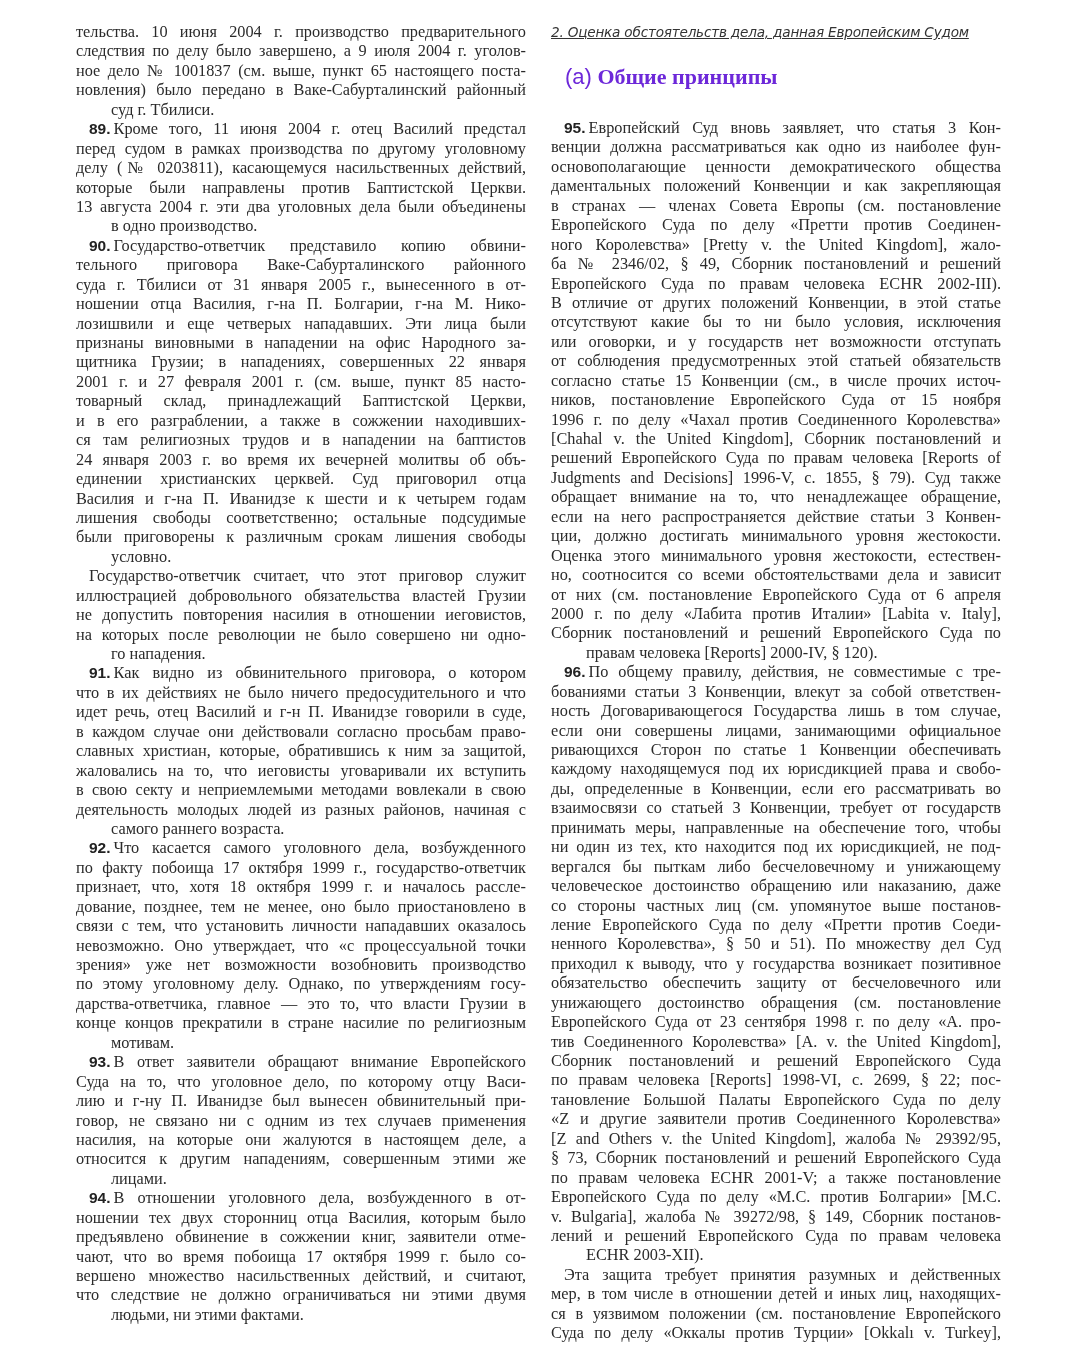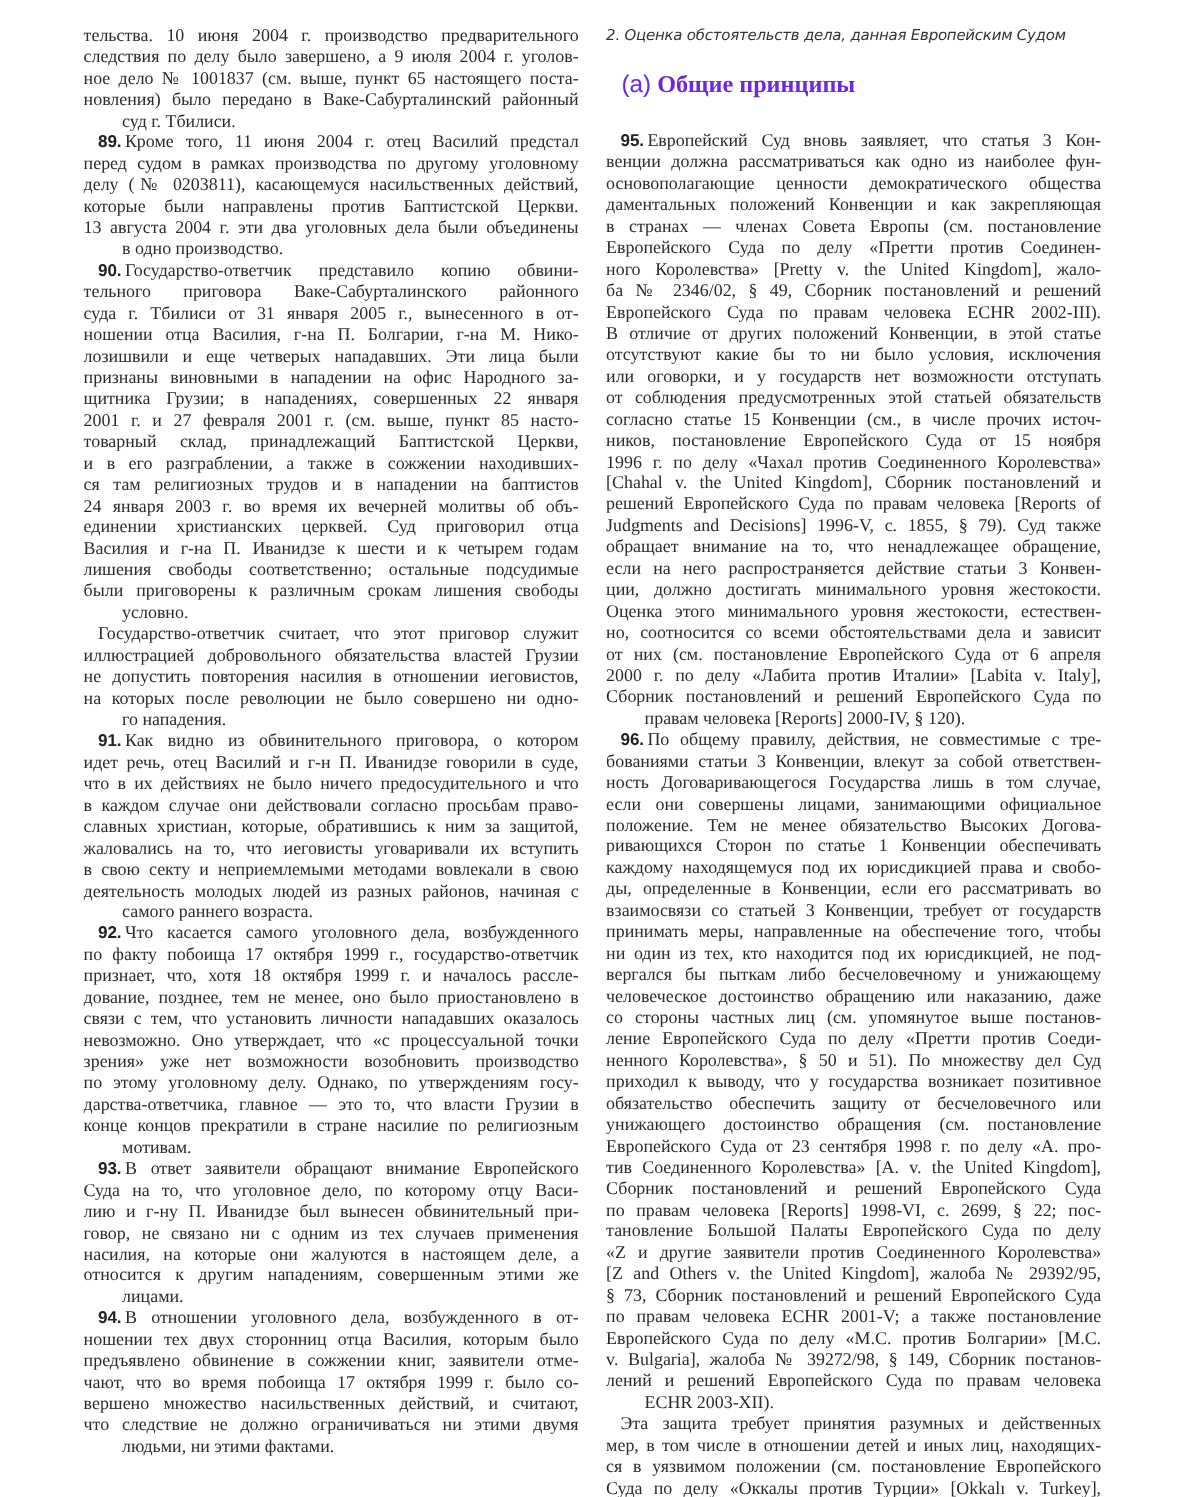--- a/index.html
+++ b/index.html
@@ -4,21 +4,21 @@
 <style>
   html, body { margin: 0; padding: 0; background: #ffffff; }
   body { width: 1079px; height: 1361px; overflow: hidden; position: relative; color: #2a2a2a; }
   .col { position: absolute; top: 22px; width: 450px; font-family: "Liberation Serif", serif; font-size: 16.3px; }
   .col-left { left: 76px; }
   .col-right { left: 551px; }
   .line { display: block; height: 19.45px; line-height: 19.45px; white-space: nowrap; text-align: justify; text-align-last: justify; overflow: hidden; }
   .line.last { text-align-last: left; margin-left: 35px; }
   .line.indent { padding-left: 13px; }
   .pnum { font-family: "Liberation Sans", sans-serif; font-weight: bold; font-size: 15.5px; margin-right: 3px; color: #222; }
-  .section-title { position: absolute; left: 551px; top: 24px; font-family: "DejaVu Sans", sans-serif; font-style: italic; font-size: 13.6px; color: #333; white-space: nowrap; letter-spacing: -0.2px; }
+  .section-title { position: absolute; left: 551px; top: 24px; font-family: "DejaVu Sans", sans-serif; font-style: italic; font-size: 13.6px; color: #333; white-space: nowrap; letter-spacing: -0.2px; text-decoration: underline; }
   .subsection-title { position: absolute; left: 565px; top: 64px; font-family: "Liberation Serif", serif; font-size: 22px; white-space: nowrap; color: #6d28d9; }
   .subsection-title .mark { font-family: "Liberation Sans", sans-serif; font-weight: normal; }
   .subsection-title .title { font-weight: bold; }
   .col-right.body { top: 118px; }
 </style>
 </head>
 <body>
 
 <div class="section-title">2. Оценка обстоятельств дела, данная Европейским Судом</div>
 <div class="subsection-title">
@@ -54,22 +54,22 @@
     <div class="line"><span>Василия и г-на П. Иванидзе к шести и к четырем годам</span></div>
     <div class="line"><span>лишения свободы соответственно; остальные подсудимые</span></div>
     <div class="line"><span>были приговорены к различным срокам лишения свободы</span></div>
     <div class="line last"><span>условно.</span></div>
     <div class="line indent"><span>Государство-ответчик считает, что этот приговор служит</span></div>
     <div class="line"><span>иллюстрацией добровольного обязательства властей Грузии</span></div>
     <div class="line"><span>не допустить повторения насилия в отношении иеговистов,</span></div>
     <div class="line"><span>на которых после революции не было совершено ни одно-</span></div>
     <div class="line last"><span>го нападения.</span></div>
     <div class="line indent" style="word-spacing: 0.428571px;"><span class="pnum">91.</span><span>Как видно из обвинительного приговора, о котором</span></div>
+    <div class="line"><span>что в их действиях не было ничего предосудительного и что</span></div>
     <div class="line"><span>идет речь, отец Василий и г-н П. Иванидзе говорили в суде,</span></div>
-    <div class="line"><span>что в их действиях не было ничего предосудительного и что</span></div>
     <div class="line"><span>в каждом случае они действовали согласно просьбам право-</span></div>
     <div class="line"><span>славных христиан, которые, обратившись к ним за защитой,</span></div>
     <div class="line"><span>жаловались на то, что иеговисты уговаривали их вступить</span></div>
     <div class="line"><span>в свою секту и неприемлемыми методами вовлекали в свою</span></div>
     <div class="line"><span>деятельность молодых людей из разных районов, начиная с</span></div>
     <div class="line last"><span>самого раннего возраста.</span></div>
     <div class="line indent" style="word-spacing: 0.5px;"><span class="pnum">92.</span><span>Что касается самого уголовного дела, возбужденного</span></div>
     <div class="line"><span>по факту побоища 17 октября 1999 г., государство-ответчик</span></div>
     <div class="line"><span>признает, что, хотя 18 октября 1999 г. и началось рассле-</span></div>
     <div class="line"><span>дование, позднее, тем не менее, оно было приостановлено в</span></div>
@@ -121,21 +121,20 @@
     <div class="line"><span>Оценка этого минимального уровня жестокости, естествен-</span></div>
     <div class="line"><span>но, соотносится со всеми обстоятельствами дела и зависит</span></div>
     <div class="line"><span>от них (см. постановление Европейского Суда от 6 апреля</span></div>
     <div class="line"><span>2000 г. по делу «Лабита против Италии» [Labita v. Italy],</span></div>
     <div class="line"><span>Сборник постановлений и решений Европейского Суда по</span></div>
     <div class="line last"><span>правам человека [Reports] 2000-IV, § 120).</span></div>
     <div class="line indent" style="word-spacing: 0.375px;"><span class="pnum">96.</span><span>По общему правилу, действия, не совместимые с тре-</span></div>
     <div class="line"><span>бованиями статьи 3 Конвенции, влекут за собой ответствен-</span></div>
     <div class="line"><span>ность Договаривающегося Государства лишь в том случае,</span></div>
     <div class="line"><span>если они совершены лицами, занимающими официальное</span></div>
-    <div class="line"><span>положение. Тем не менее обязательство Высоких Догова-</span></div>
     <div class="line"><span>ривающихся Сторон по статье 1 Конвенции обеспечивать</span></div>
     <div class="line"><span>каждому находящемуся под их юрисдикцией права и свобо-</span></div>
     <div class="line"><span>ды, определенные в Конвенции, если его рассматривать во</span></div>
     <div class="line"><span>взаимосвязи со статьей 3 Конвенции, требует от государств</span></div>
     <div class="line"><span>принимать меры, направленные на обеспечение того, чтобы</span></div>
     <div class="line"><span>ни один из тех, кто находится под их юрисдикцией, не под-</span></div>
     <div class="line"><span>вергался бы пыткам либо бесчеловечному и унижающему</span></div>
     <div class="line"><span>человеческое достоинство обращению или наказанию, даже</span></div>
     <div class="line"><span>со стороны частных лиц (см. упомянутое выше постанов-</span></div>
     <div class="line"><span>ление Европейского Суда по делу «Претти против Соеди-</span></div>

